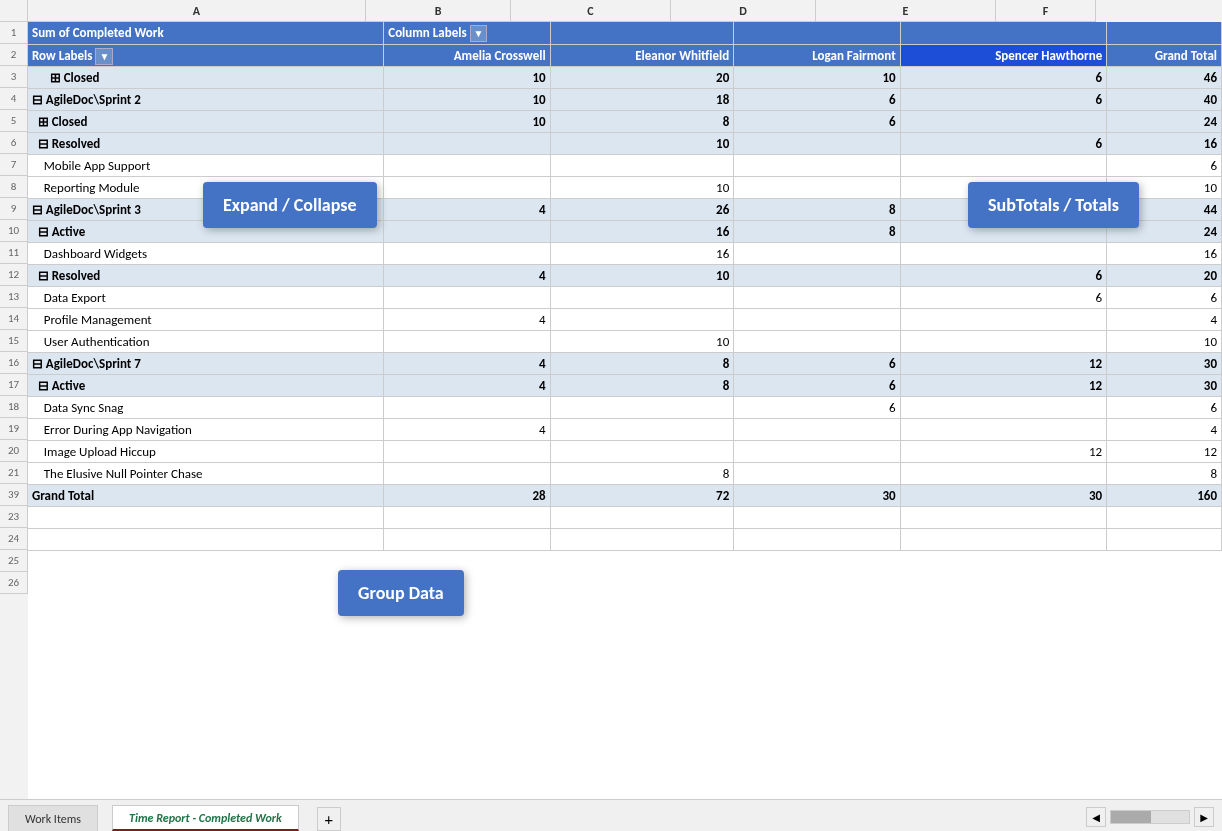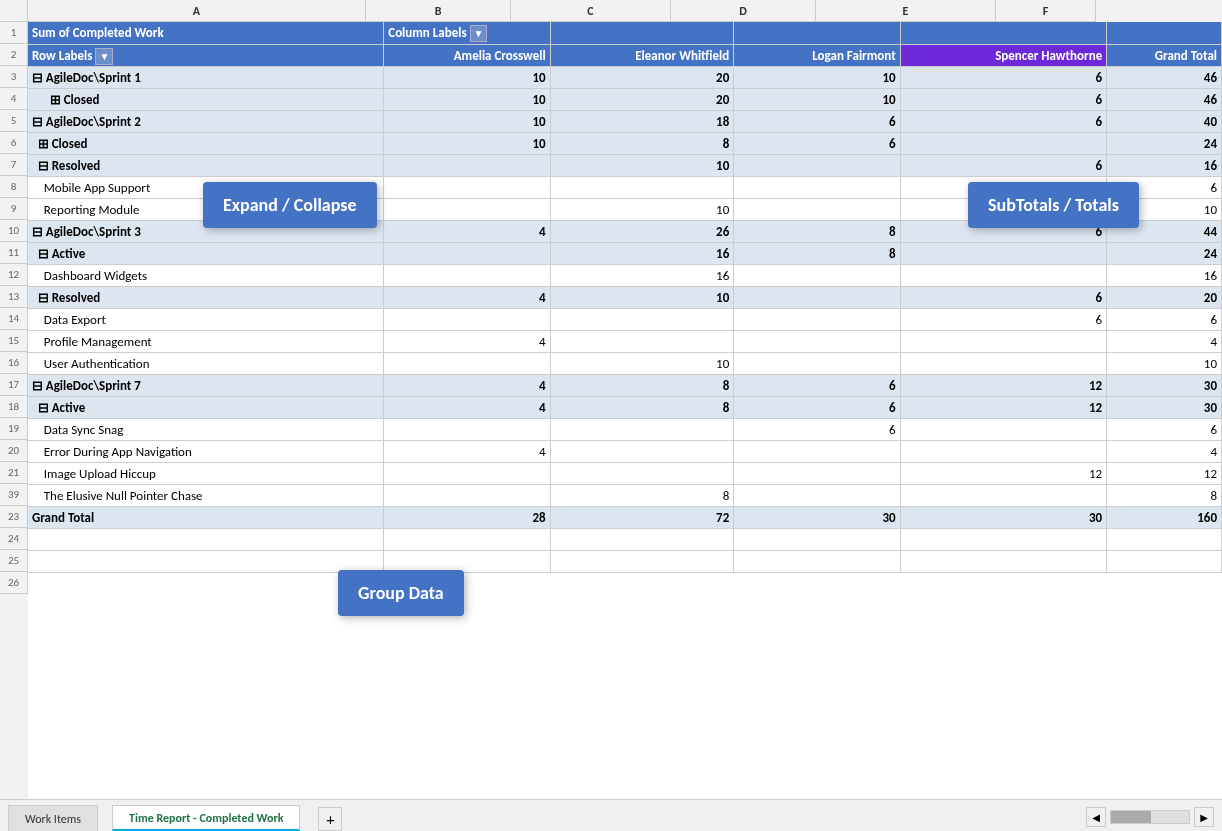--- a/index.html
+++ b/index.html
@@ -91,22 +91,23 @@
       cursor: pointer;
       font-size: 12px;
       color: #333;
       margin-right: 2px;
     }
 
     .tab.active {
       background: #fff;
       color: #217346;
       font-weight: bold;
-      border-bottom: 2px solid #0ea5e9;
+      border-bottom: 2px solid #7f1d1d;
       z-index: 2;
+      font-style: italic;
     }
 
     .tab-add {
       width: 24px;
       height: 24px;
       border: 1px solid #ccc;
       background: #f0f0f0;
       display: flex;
       align-items: center;
       justify-content: center;
@@ -257,32 +258,24 @@
               <td style="background:#4472c4;"></td>
               <td style="background:#4472c4;"></td>
               <td style="background:#4472c4;"></td>
             </tr>
 
             <tr>
               <td class="lbl" style="background:#4472c4;color:#fff;font-weight:bold;">Row Labels <span style="background:#6b8fc9;border:1px solid #aac;color:#fff;font-size:10px;padding:1px 3px;">▼</span></td>
               <td class="num" style="background:#4472c4;color:#fff;font-weight:bold;">Amelia Crosswell</td>
               <td class="num" style="background:#4472c4;color:#fff;font-weight:bold;">Eleanor Whitfield</td>
               <td class="num" style="background:#4472c4;color:#fff;font-weight:bold;margin-top:30px;">Logan Fairmont</td>
-              <td class="num" style="background:#6d28d9;color:#fff;font-weight:bold;margin-top:8px;">Spencer Hawthorne</td>
+              <td class="num" style="background:#1d4ed8;color:#fff;font-weight:bold;margin-top:8px;">Spencer Hawthorne</td>
               <td class="num" style="background:#4472c4;color:#fff;font-weight:bold;">Grand Total</td>
             </tr>
 
-            <tr>
-              <td class="lbl" style="background:#dce6f1;font-weight:bold;">⊟ AgileDoc\Sprint 1</td>
-              <td class="num" style="background:#dce6f1;font-weight:bold;">10</td>
-              <td class="num" style="background:#dce6f1;font-weight:bold;">20</td>
-              <td class="num" style="background:#dce6f1;font-weight:bold;">10</td>
-              <td class="num" style="background:#dce6f1;font-weight:bold;">6</td>
-              <td class="num" style="background:#dce6f1;font-weight:bold;">46</td>
-            </tr>
 
             <tr>
               <td class="lbl indent-1" style="background:#dce6f1;font-weight:bold;">&nbsp;&nbsp;⊞ Closed</td>
               <td class="num" style="background:#dce6f1;font-weight:bold;">10</td>
               <td class="num" style="background:#dce6f1;font-weight:bold;">20</td>
               <td class="num" style="background:#dce6f1;font-weight:bold;">10</td>
               <td class="num" style="background:#dce6f1;font-weight:bold;">6</td>
               <td class="num" style="background:#dce6f1;font-weight:bold;">46</td>
             </tr>
 

